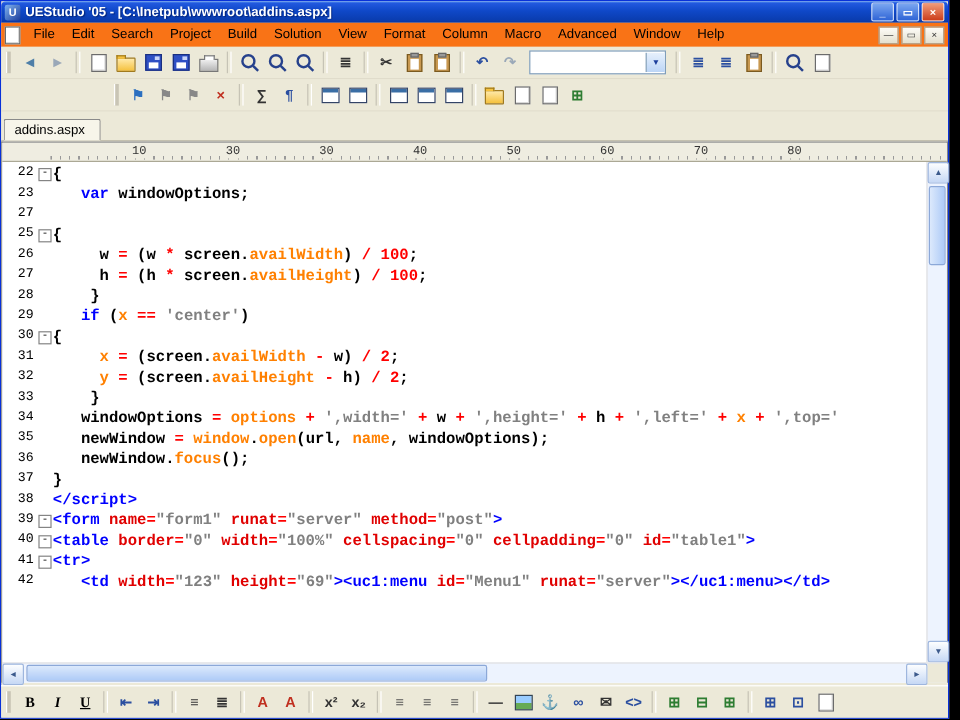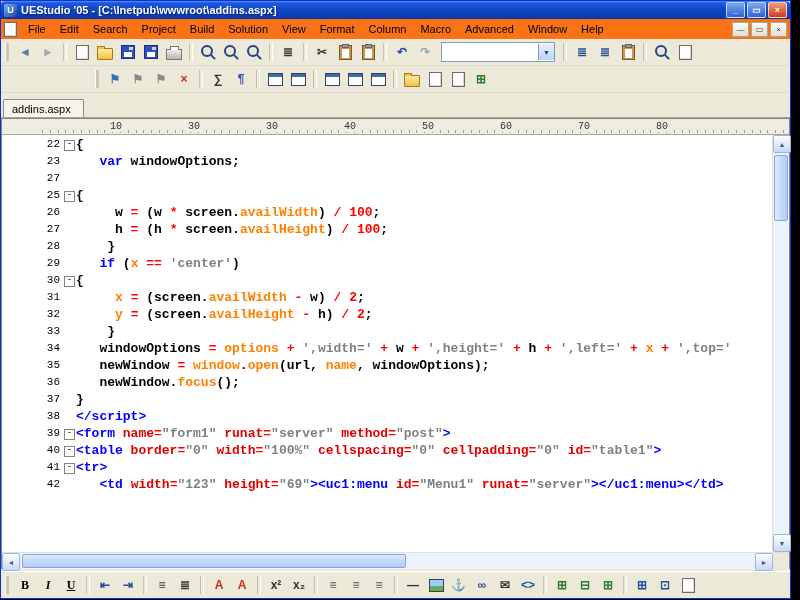--- a/index.html
+++ b/index.html
@@ -68,21 +68,21 @@
   .editor-area{flex:1;display:flex;flex-direction:column;border:1px solid #848484;border-bottom:none;
     margin:0;background:#fff;min-height:0;}
   .ruler{height:15px;flex:0 0 15px;background:#EFEDE1;border-bottom:1px solid #ABA895;position:relative;
     font-family:"Liberation Mono",monospace;font-size:10px;color:#333;overflow:hidden;}
   .ruler::after{content:"";position:absolute;left:40px;right:0;bottom:1px;height:3px;
     background:repeating-linear-gradient(to right,#999 0 1px,transparent 1px 7.8px);}
   .rmark{position:absolute;bottom:2px;transform:translateX(-50%);background:#EFEDE1;padding:0 2px;z-index:2;}
   .code-row{flex:1;display:flex;min-height:0;}
   .code{flex:1;background:#fff;overflow:hidden;padding-top:1px;}
   .code-line{display:flex;height:17px;line-height:17px;white-space:pre;
-    font-family:"Liberation Mono",monospace;font-size:13px;font-weight:bold;padding-left:32px;}
+    font-family:"Liberation Mono",monospace;font-size:13px;font-weight:bold;}
   .line-num{width:26px;flex:0 0 26px;text-align:right;padding-right:2px;color:#000;
     font-weight:normal;font-size:11px;}
   .fold-col{width:14px;flex:0 0 14px;position:relative;}
   .fold-box{position:absolute;left:2px;top:4px;width:9px;height:9px;border:1px solid #848484;background:#fff;
     font:normal 9px/7px "Liberation Mono",monospace;text-align:center;color:#000;}
   .line-text{white-space:pre;}
   .tk-p{color:#000;} .tk-k{color:#0000FF;} .tk-t{color:#0000FF;}
   .tk-a{color:#E00000;} .tk-s{color:#808080;} .tk-n{color:#FF0000;}
   .tk-o{color:#FF0000;} .tk-f{color:#FF8000;}
   

